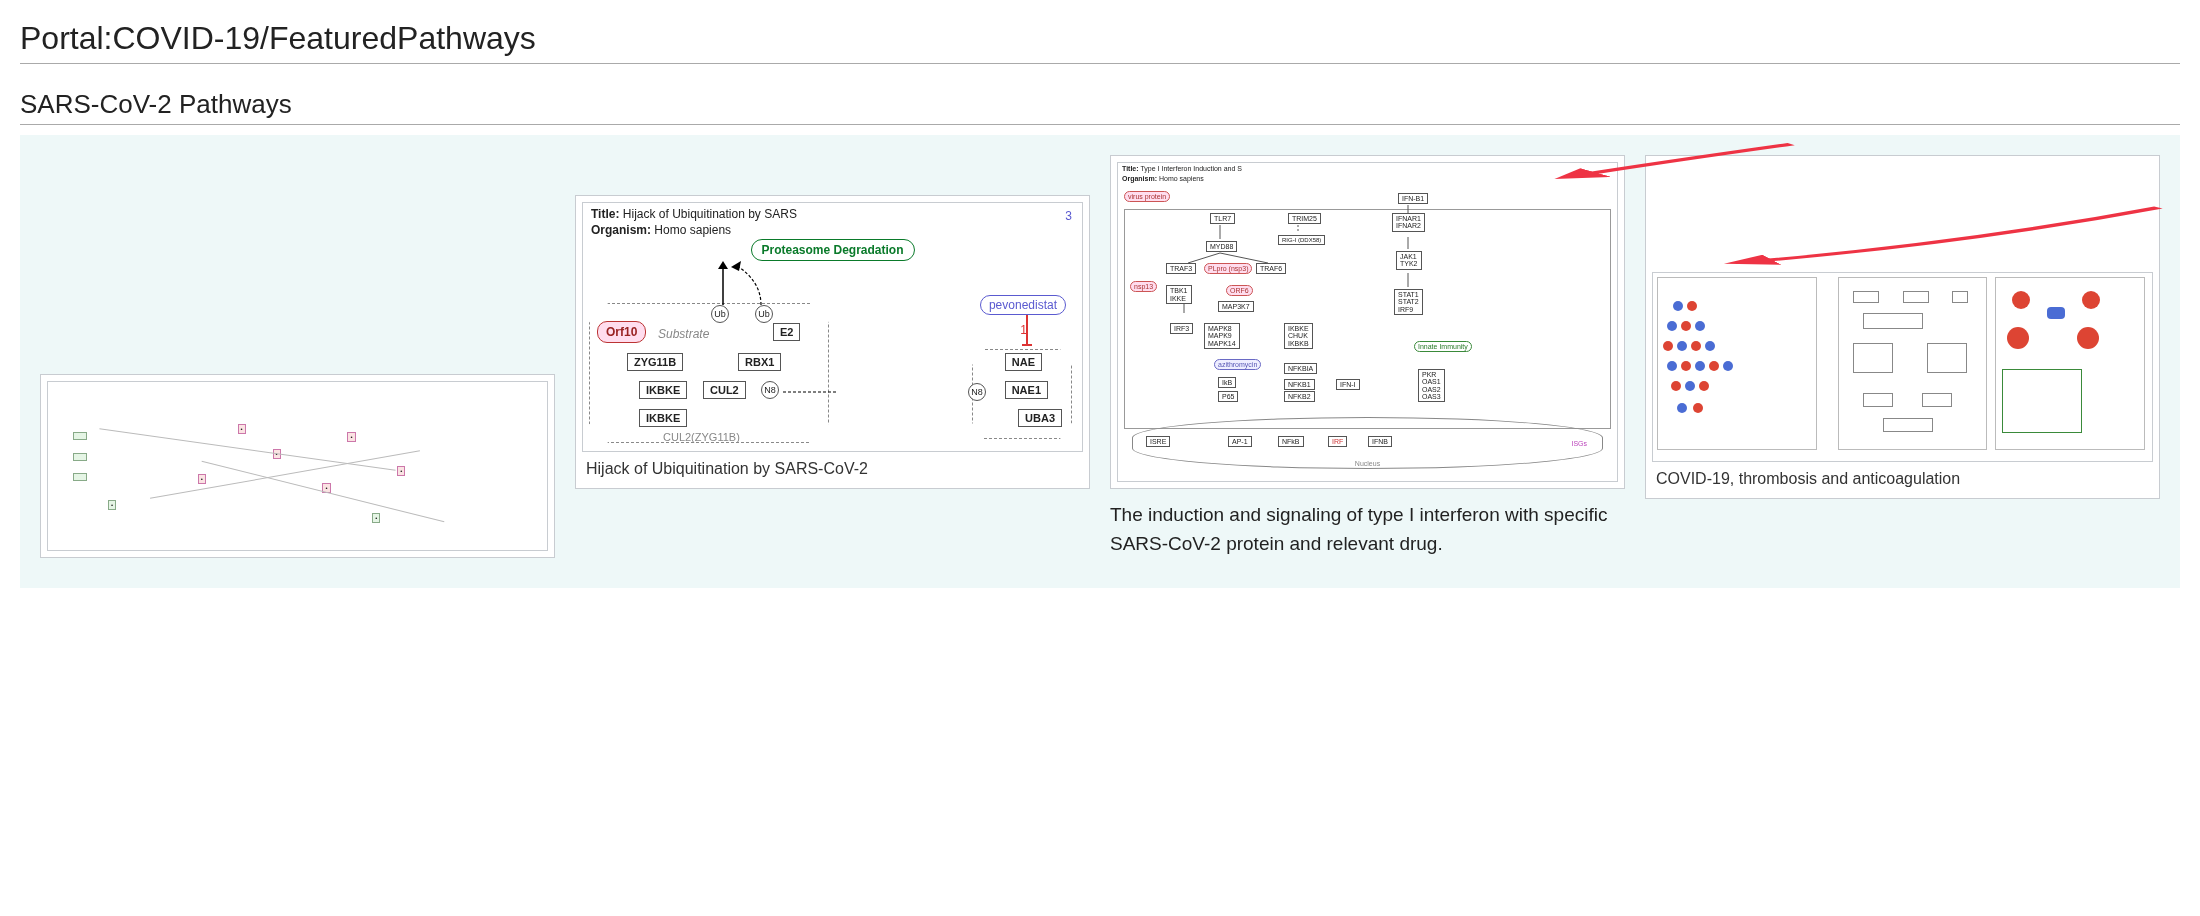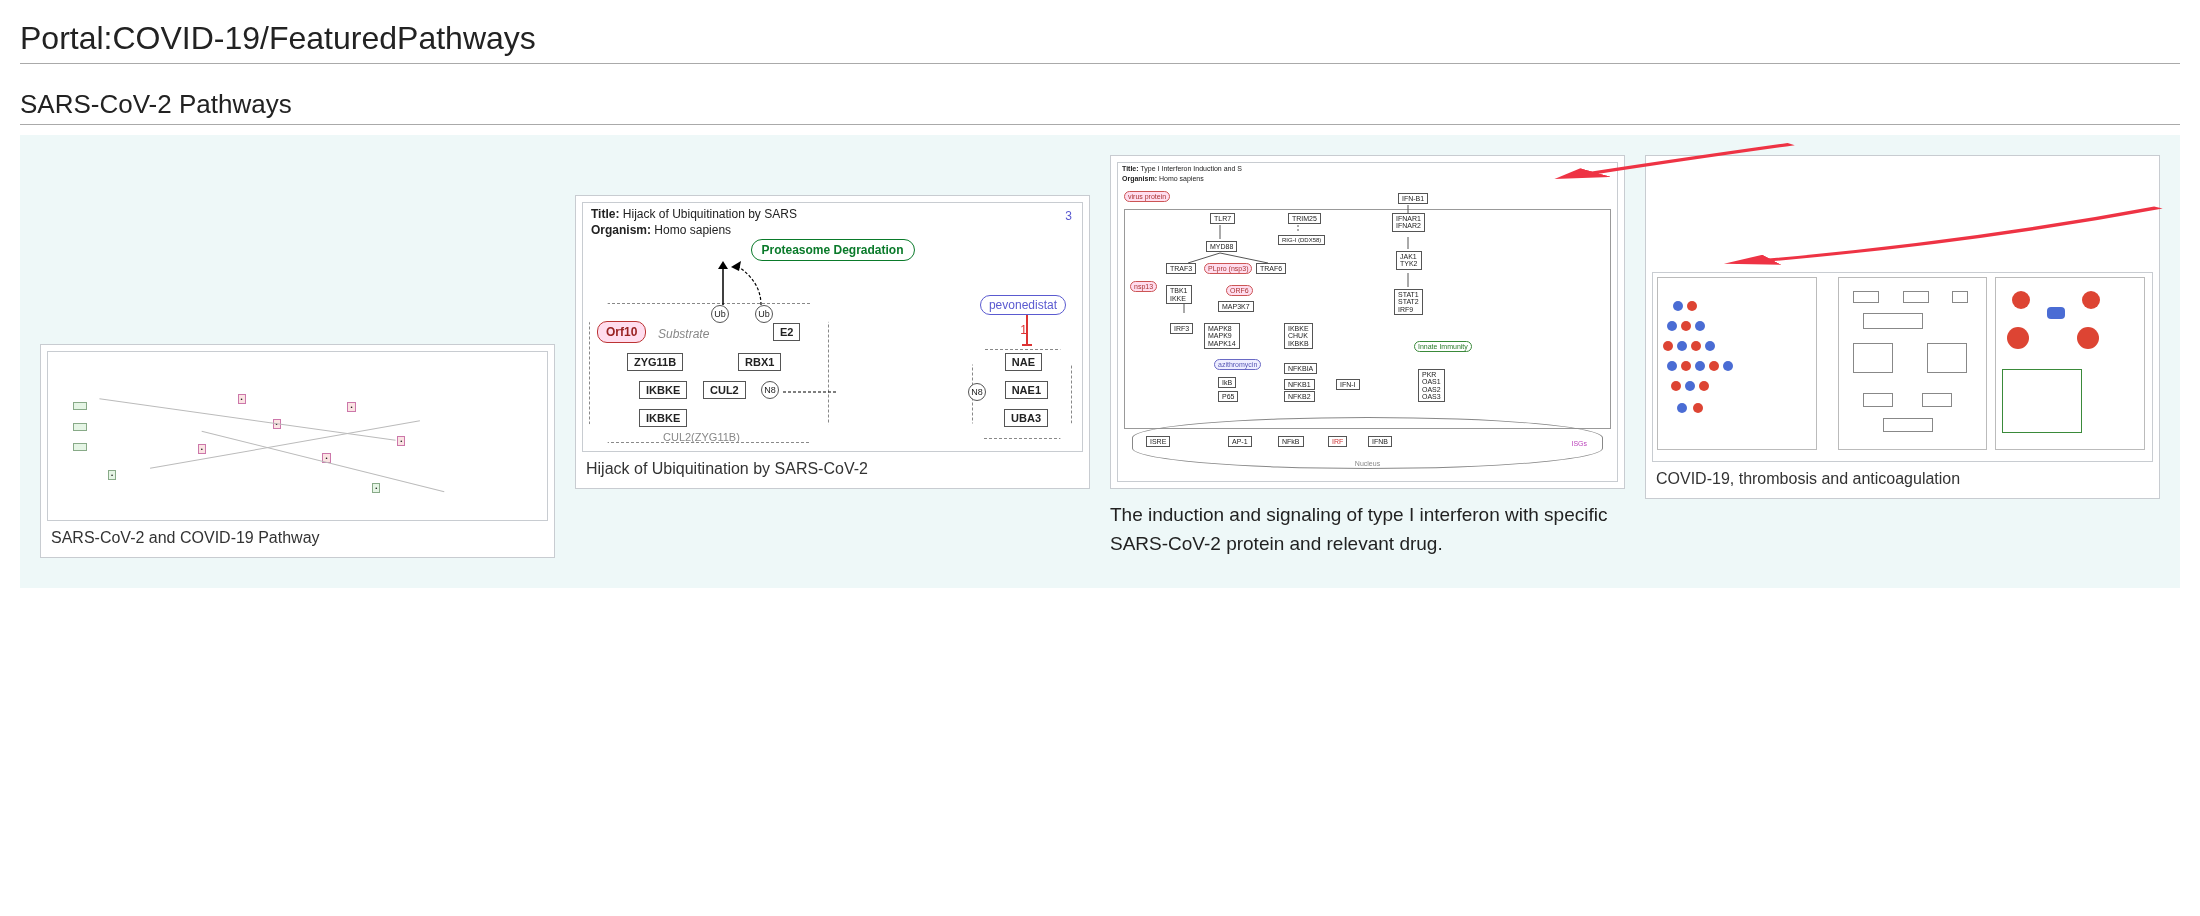--- a/index.html
+++ b/index.html
@@ -131,21 +131,20 @@
         <div class="dotbox" style="left:70%; top:50%;">•</div>
         <div class="gbox" style="left:12%; top:70%;">•</div>
         <div class="gbox" style="left:65%; top:78%;">•</div>
         <div class="line" style="left:10%; top:40%; width:60%; transform:rotate(8deg);"></div>
         <div class="line" style="left:20%; top:55%; width:55%; transform:rotate(-10deg);"></div>
         <div class="line" style="left:30%; top:65%; width:50%; transform:rotate(14deg);"></div>
         <div class="gbox" style="left:5%; top:30%; width:14px; height:8px;"></div>
         <div class="gbox" style="left:5%; top:42%; width:14px; height:8px;"></div>
         <div class="gbox" style="left:5%; top:54%; width:14px; height:8px;"></div>
       </div>
-      <div class="thumb-caption">SARS-CoV-2 and COVID-19 Pathway</div>
     </div>
   </div>
 
   <div class="gallery-item">
     <div class="thumb-frame">
       <div class="thumb-inner h2 t2">
         <div style="position:absolute; left:8px; top:4px;">
           <span class="hdr">Title:</span>
           <span>Hijack of Ubiquitination by SARS</span>
         </div>
@@ -181,21 +180,21 @@
 
         <div class="drug" style="right:16px; top:92px;">pevonedistat</div>
         <div style="position:absolute; right:55px; top:120px; color:#d33;">1</div>
         <svg style="position:absolute; right:50px; top:112px; width:10px; height:34px;">
             <line x1="5" y1="0" x2="5" y2="30" stroke="#d33" stroke-width="2"></line>
             <line x1="0" y1="30" x2="10" y2="30" stroke="#d33" stroke-width="2"></line>
           </svg>
         <div class="octa" style="right:10px; top:146px; width:100px; height:90px; clip-path:polygon(12% 0,88% 0,100% 18%,100% 82%,88% 100%,12% 100%,0 82%,0 18%);"></div>
         <div class="lab" style="right:40px; top:150px;">NAE</div>
         <div class="lab" style="right:34px; top:178px;">NAE1</div>
-        <div class="lab" style="right:34px; top:206px;margin-left:28px;">UBA3</div>
+        <div class="lab" style="right:20px; top:206px;margin-left:28px;">UBA3</div>
         <div class="circ" style="right:96px; top:180px;">N8</div>
         <svg style="position:absolute; left:198px; top:184px; width:55px; height:10px;">
             <line x1="55" y1="5" x2="0" y2="5" stroke="#000" stroke-width="1.2" stroke-dasharray="3 2"></line>
           </svg>
       </div>
       <div class="thumb-caption">Hijack of Ubiquitination by SARS-CoV-2</div>
     </div>
   </div>
 
   <div class="gallery-item">

